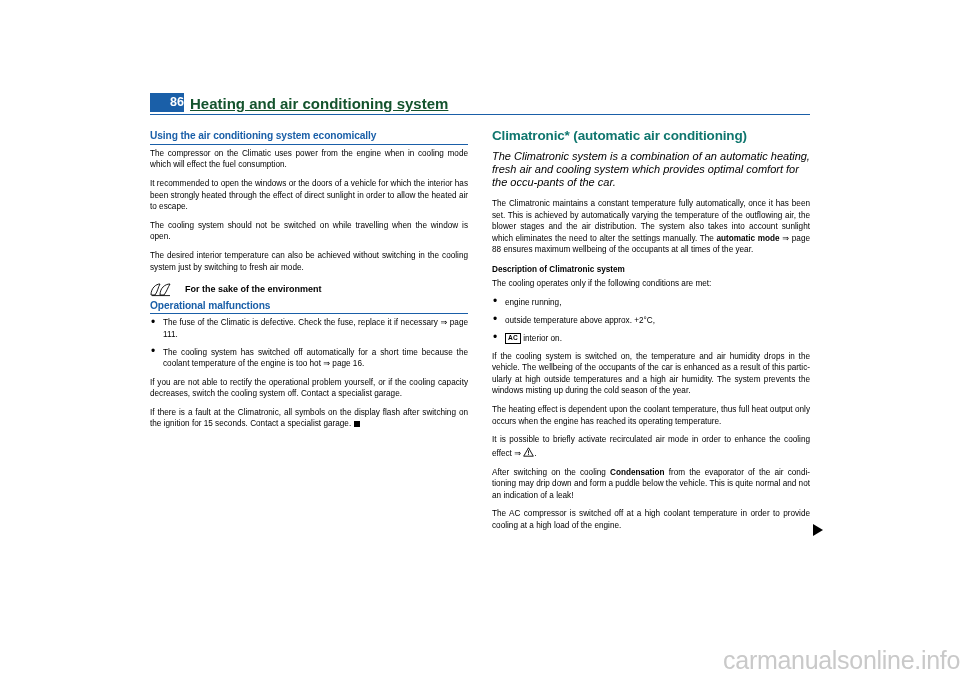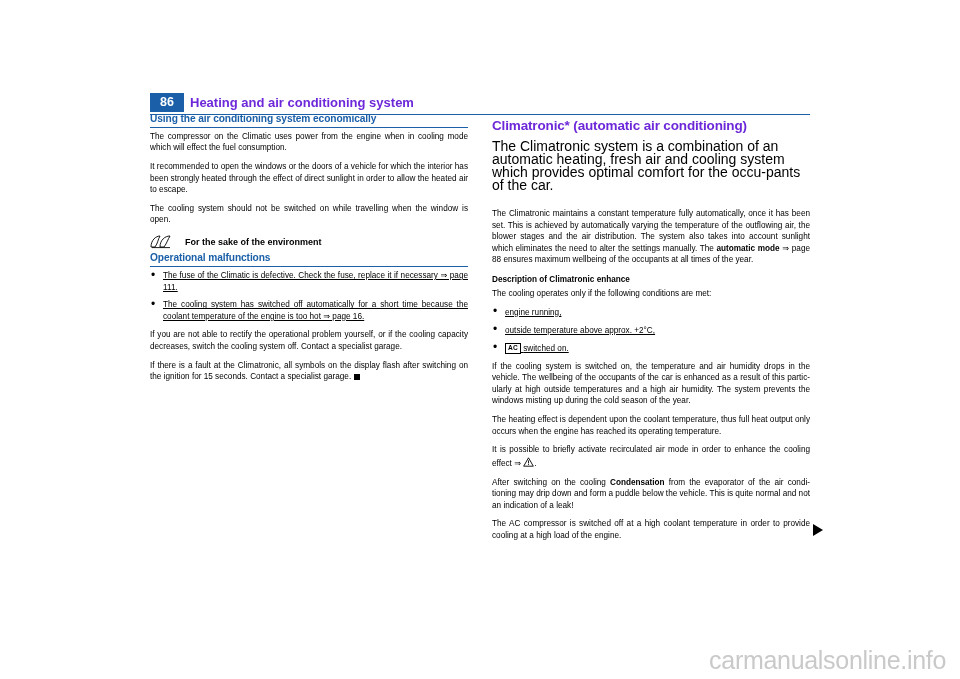--- a/index.html
+++ b/index.html
@@ -33,45 +33,46 @@
   .page-number {
     position: absolute;
     left: 0px;
     top: 0px;
     width: 34px;
     height: 19px;
     background: #1a5fa8;
     color: #ffffff;
     font-size: 12.5px;
     font-weight: bold;
-    text-align: center;
+    text-align: right;
     line-height: 19px;
     letter-spacing: 0px;
   }
   .header-title {
     position: absolute;
     left: 40px;
     top: 2px;
-    font-size: 13px;
-    font-weight: bold;
-    color: #6d28d9;
+    font-size: 15px;
+    font-weight: bold;
+    color: #14532d;
+    text-decoration: underline;
   }
   .header-rule {
     position: absolute;
     left: 0px;
     top: 21px;
     width: 660px;
     height: 1.4px;
     background: #1a5fa8;
   }
 
   
   .col {
     position: absolute;
-    top: 113px;
+    top: 130px;
     width: 318px;
     font-size: 8.2px;
     line-height: 11.4px;
     color: #000;
     text-align: justify;
   }
   .col-left { left: 150px; }
   .col-right { left: 492px; }
 
   h2.sec-head {
@@ -79,52 +80,52 @@
     font-weight: bold;
     color: #1a5fa8;
     margin: 0 0 3px 0;
     padding: 0 0 2.5px 0;
     border-bottom: 1.1px solid #1a5fa8;
     letter-spacing: -0.1px;
   }
   h1.chap-head {
     font-size: 13.5px;
     font-weight: bold;
-    color: #6d28d9;
-    margin: 7px 0 9px 0;
+    color: #0f766e;
+    margin: 0 0 9px 0;
     padding: 0;
     letter-spacing: -0.15px;
   }
   h3.sub-head {
     font-size: 8.2px;
     font-weight: bold;
     color: #000;
     margin: 9px 0 2px 0;
     padding: 0;
   }
   p {
     margin: 0 0 7.5px 0;
     padding: 0;
   }
   p.tight { }
   .italic-intro {
-    font-size: 14px;
+    font-style: italic;
+    font-size: 11px;
     line-height: 13px;
-    margin: 0 0 16px 0;
+    margin: 0 0 9px 0;
     color: #000;
     text-align: left;
   }
   .spacer-top { margin-top: 11px; }
 
   
   ul.bullets {
     list-style: none;
     margin: 0 0 7px 0;
     padding: 0;
-    text-decoration: underline;
   }
   ul.bullets li {
     position: relative;
     padding-left: 13px;
     margin-bottom: 6.5px;
   }
   ul.bullets li:before {
     content: "\2022";
     position: absolute;
     left: 1px;
@@ -184,21 +185,21 @@
     height: 0;
     border-top: 6px solid transparent;
     border-bottom: 6px solid transparent;
     border-left: 10px solid #000;
   }
   .bold { font-weight: bold; }
 
   
   .watermark {
     position: absolute;
-    right: 14px;
+    right: 0;
     bottom: 4px;
     font-size: 25px;
     color: #c9c9c9;
     font-family: "Liberation Sans", sans-serif;
     letter-spacing: -0.3px;
     white-space: nowrap;
   }
 </style>
 </head>
 <body>
@@ -211,20 +212,21 @@
     <div class="header-rule"></div>
   </div>
 
   <div class="col col-left">
 
     <h2 class="sec-head">Using the air conditioning system economically</h2>
 
     <p>The compressor on the Climatic uses power from the engine when in cooling mode which will effect the fuel consumption.</p>
     <p>It recommended to open the windows or the doors of a vehicle for which the interior has been strongly heated through the effect of direct sunlight in order to allow the heated air to escape.</p>
     <p>The cooling system should not be switched on while travelling when the window is open.</p>
+    <p>The desired interior temperature can also be achieved without switching in the cooling system just by switching to fresh air mode.</p>
 
     <div class="env-head">
       <span class="env-icon">
         <svg width="22" height="15" viewBox="0 0 22 15">
           <path d="M1 13 C1 6, 6 2, 10 2 C8 5, 8 9, 5 13 Z" fill="none" stroke="#000" stroke-width="0.9"></path>
           <path d="M10 13 C10 6, 15 2, 20 2 C18 5, 17 9, 14 13 Z" fill="none" stroke="#000" stroke-width="0.9"></path>
           <path d="M2 13.6 L20 13.6" stroke="#000" stroke-width="0.9" fill="none"></path>
         </svg>
       </span>
       <span>For the sake of the environment</span>
@@ -246,28 +248,28 @@
 
   <div class="col col-right">
 
     <h1 class="chap-head">Climatronic* (automatic air conditioning)</h1>
 
 
     <p class="italic-intro">The Climatronic system is a combination of an automatic heating, fresh air and cooling system which provides optimal comfort for the occu-pants of the car.</p>
 
     <p><span>The Climatronic maintains a constant temperature fully automatically, once it has been set. This is achieved by automatically varying the temperature of the outflowing air, the blower stages and the air distribution. The system also takes into account sunlight which eliminates the need to alter the settings manually. The </span><span class="bold">automatic mode</span> <span>⇒ page 88 ensures maximum wellbeing of the occupants at all times of the year.</span></p>
 
-    <h3 class="sub-head">Description of Climatronic enhance</h3>
+    <h3 class="sub-head">Description of Climatronic system</h3>
 
     <p class="tight">The cooling operates only if the following conditions are met:</p>
 
     <ul class="bullets">
       <li>engine running,</li>
       <li>outside temperature above approx. +2°C,</li>
-      <li><span class="ac-badge">AC</span> <span>switched on.</span></li>
+      <li><span class="ac-badge">AC</span> <span>interior on.</span></li>
     </ul>
 
     <p>If the cooling system is switched on, the temperature and air humidity drops in the vehicle. The wellbeing of the occupants of the car is enhanced as a result of this partic-ularly at high outside temperatures and a high air humidity. The system prevents the windows misting up during the cold season of the year.</p>
     <p>The heating effect is dependent upon the coolant temperature, thus full heat output only occurs when the engine has reached its operating temperature.</p>
 
     <p><span>It is possible to briefly activate recirculated air mode in order to enhance the cooling effect ⇒</span> <span class="warn-icon"><svg width="11" height="10" viewBox="0 0 11 10">
             <path d="M5.5 0.8 L10.3 9.2 L0.7 9.2 Z" fill="none" stroke="#000" stroke-width="0.9"></path>
             <rect x="5.05" y="3.4" width="0.9" height="3" fill="#000"></rect>
             <rect x="5.05" y="7.1" width="0.9" height="0.9" fill="#000"></rect>
           </svg></span>.</p>

